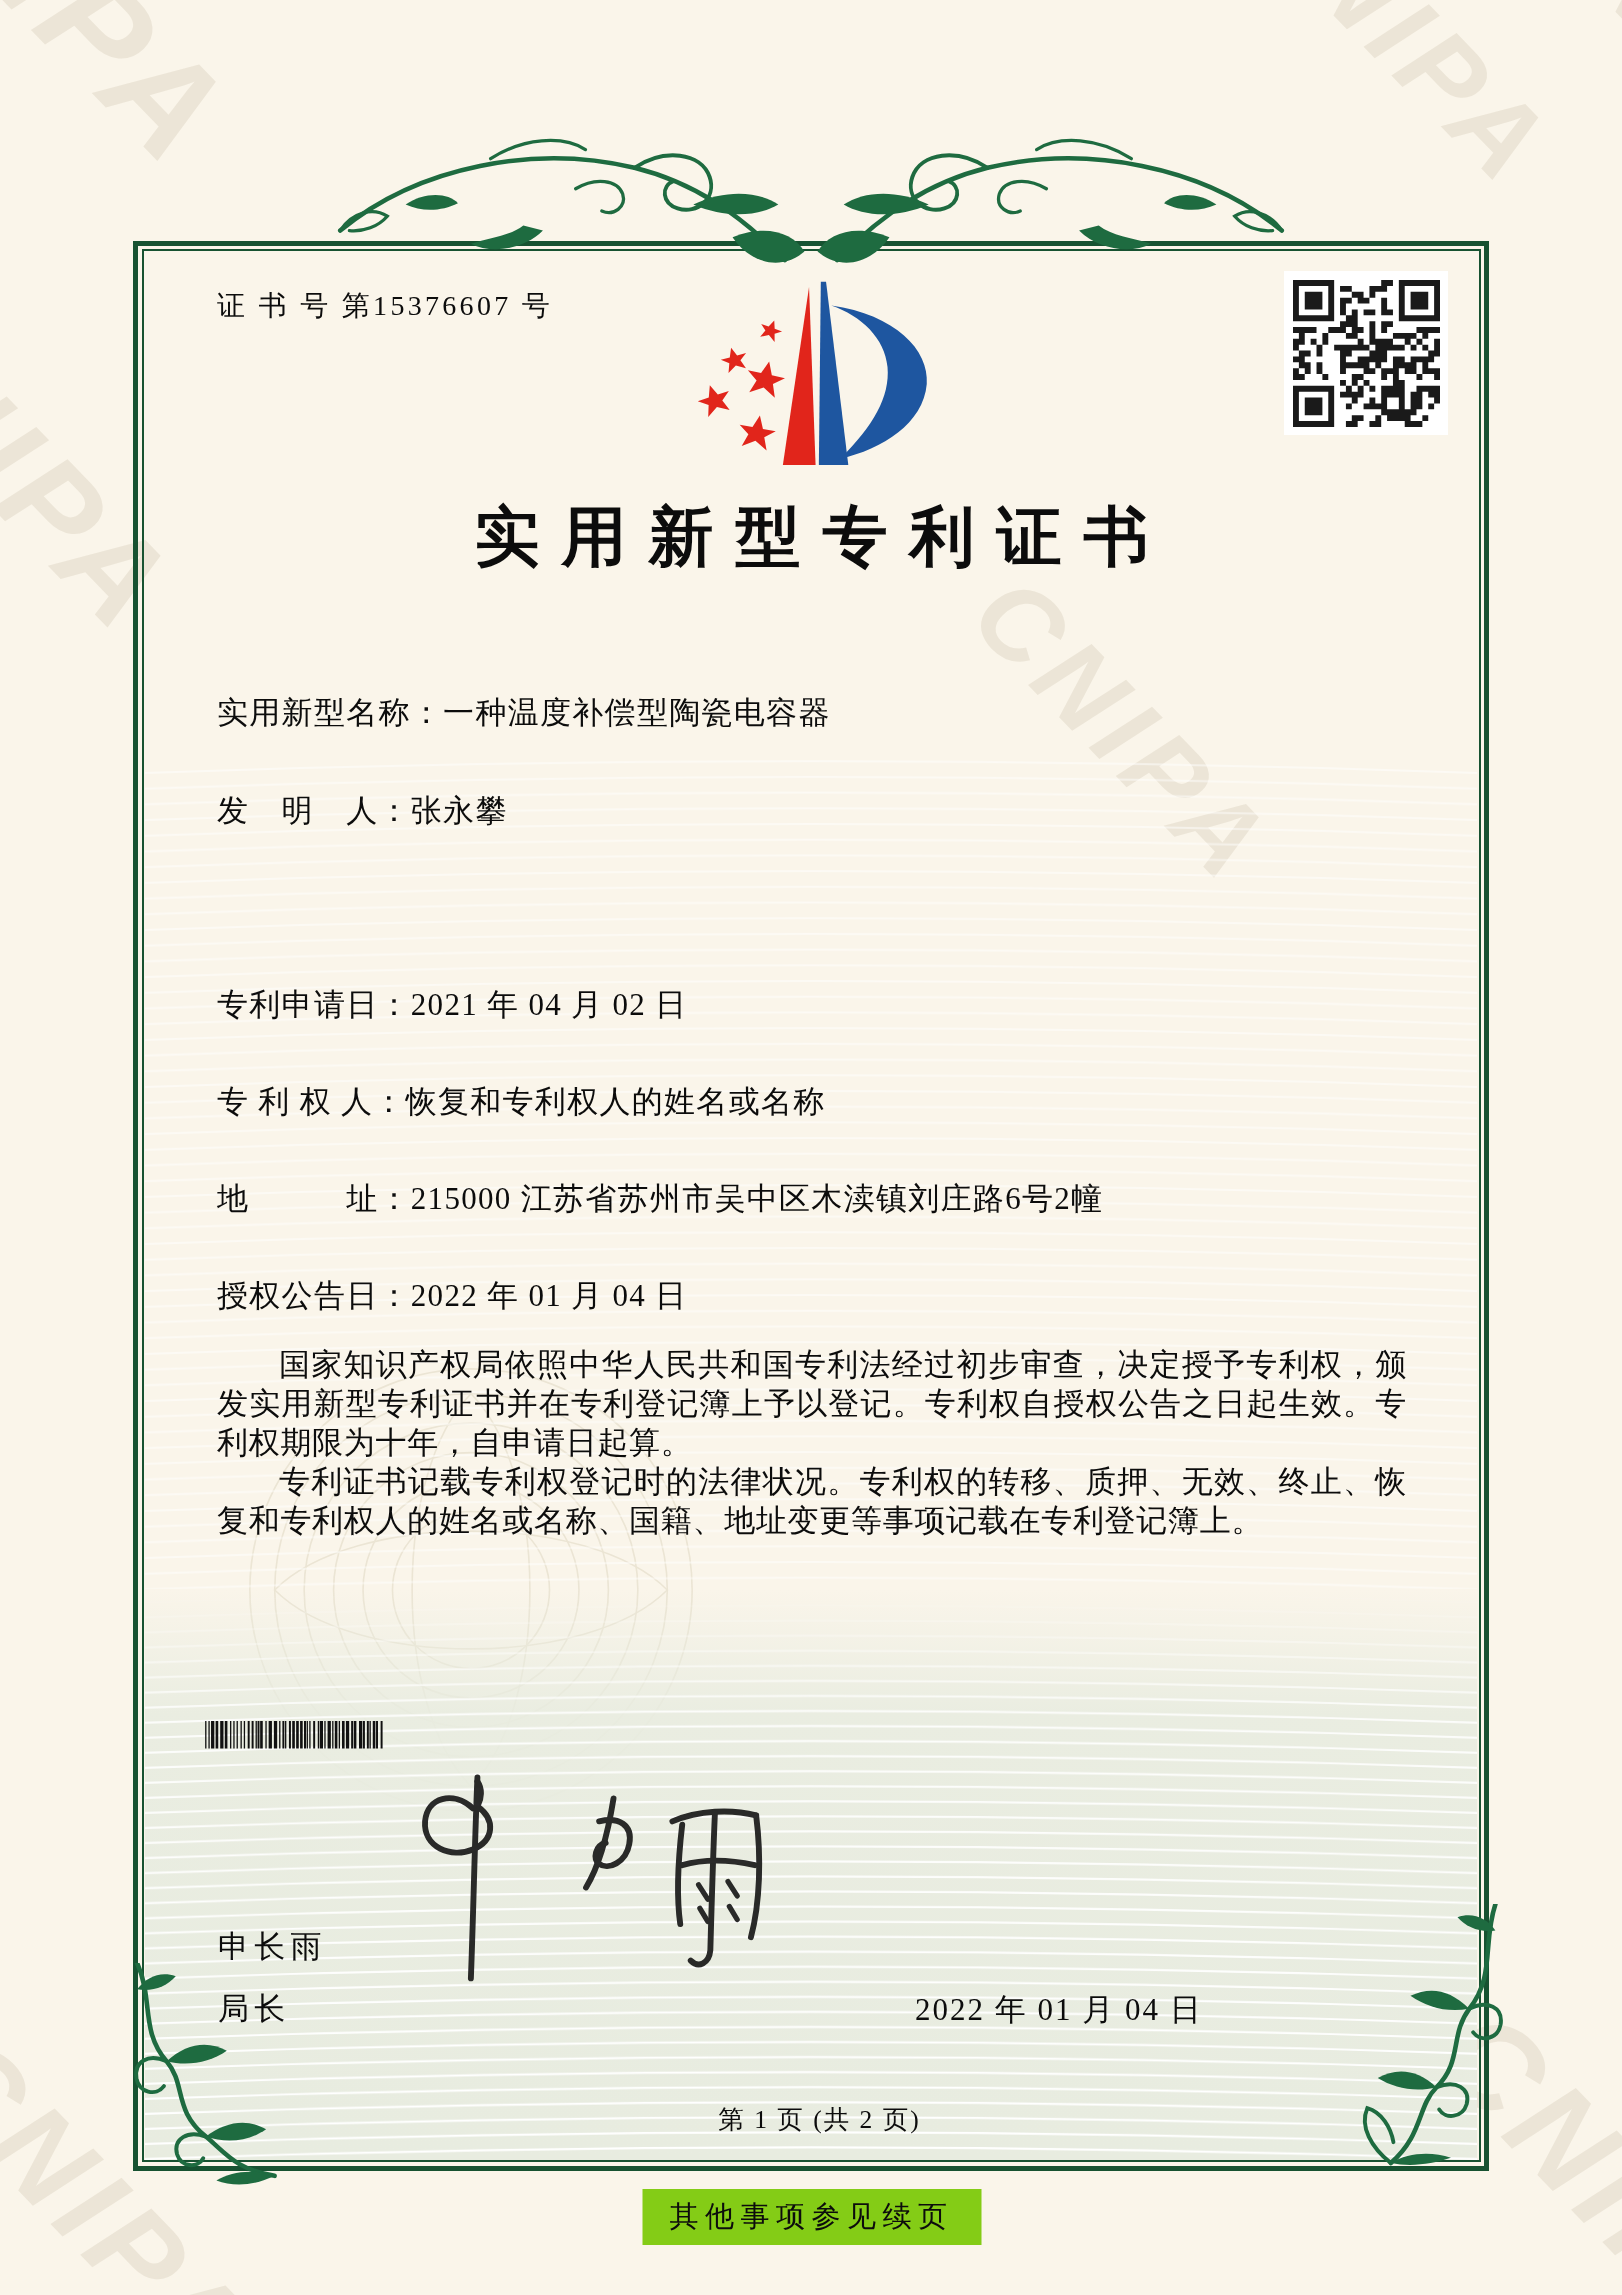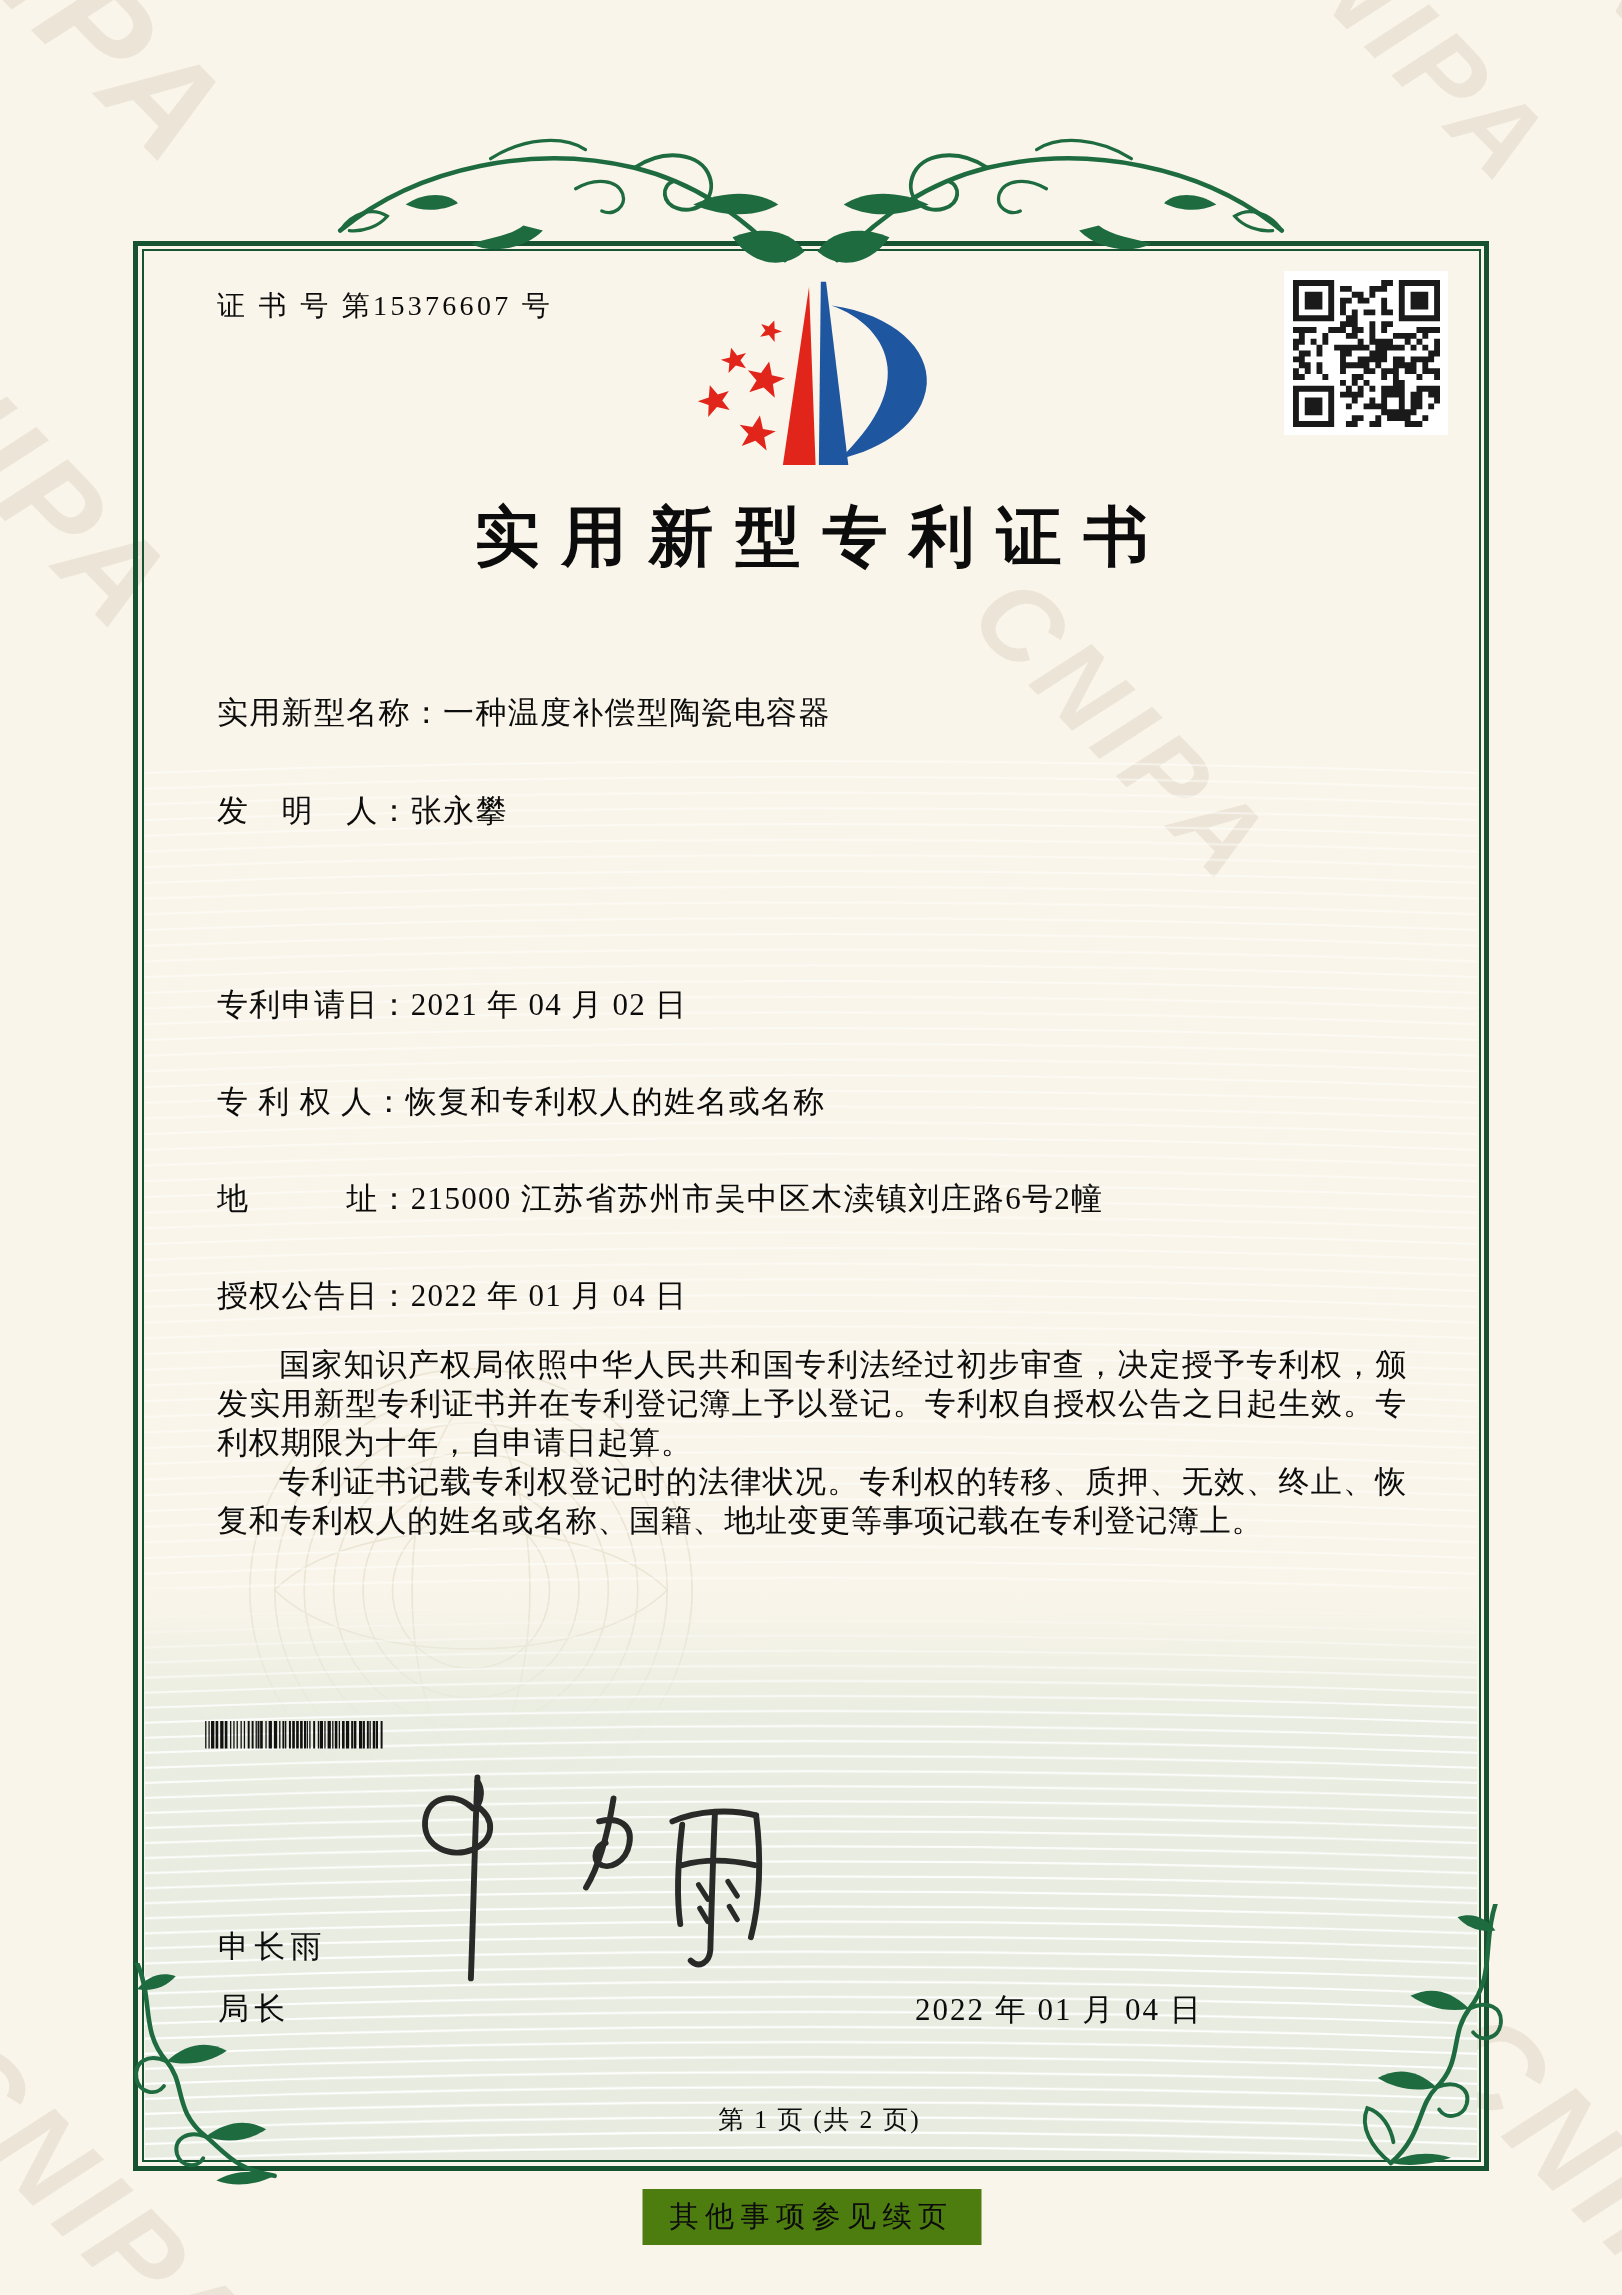--- a/index.html
+++ b/index.html
@@ -36,21 +36,21 @@
   .field-second{left:815px;top:1275px;}
   .body-text{left:217px;top:1345px;width:1190px;font-size:31px;line-height:39px;
     text-align:justify;letter-spacing:0.7px;}
   .body-text p{margin:0;text-indent:2em;}
   .barcode{left:205px;top:1721px;line-height:0;}
   .officer{left:218px;top:1949px;font-size:31px;letter-spacing:5.2px;margin-top:39px;}
   .officer-name{left:218px;top:1926px;font-size:31px;letter-spacing:5.2px;}
   .signature{left:306px;top:1759px;line-height:0;}
   .issue-date{left:915px;top:1989px;font-size:31px;letter-spacing:2px;}
   .pageno{left:0;top:2102px;width:100%;text-align:center;font-size:25.5px;letter-spacing:2px;padding-left:8px;}
-  .note{left:50%;top:2189px;transform:translateX(-50%);background:#4d7c0f;
+  .note{left:50%;top:2189px;transform:translateX(-50%);background:#84cc16;
     padding:7.9px 27.5px;font-size:29px;letter-spacing:6.5px;white-space:nowrap;}
 </style>
 </head>
 <body>
 
 <div class="page">
 
   <div class="wm" style="left:-196px;top:-111px;font-size:141px;">CNIPA</div>
   <div class="wm" style="left:1207px;top:-36px;font-size:111px;">CNIPA</div>
   <div class="wm" style="left:1466px;top:-52px;font-size:134px;">CNIPA</div>

